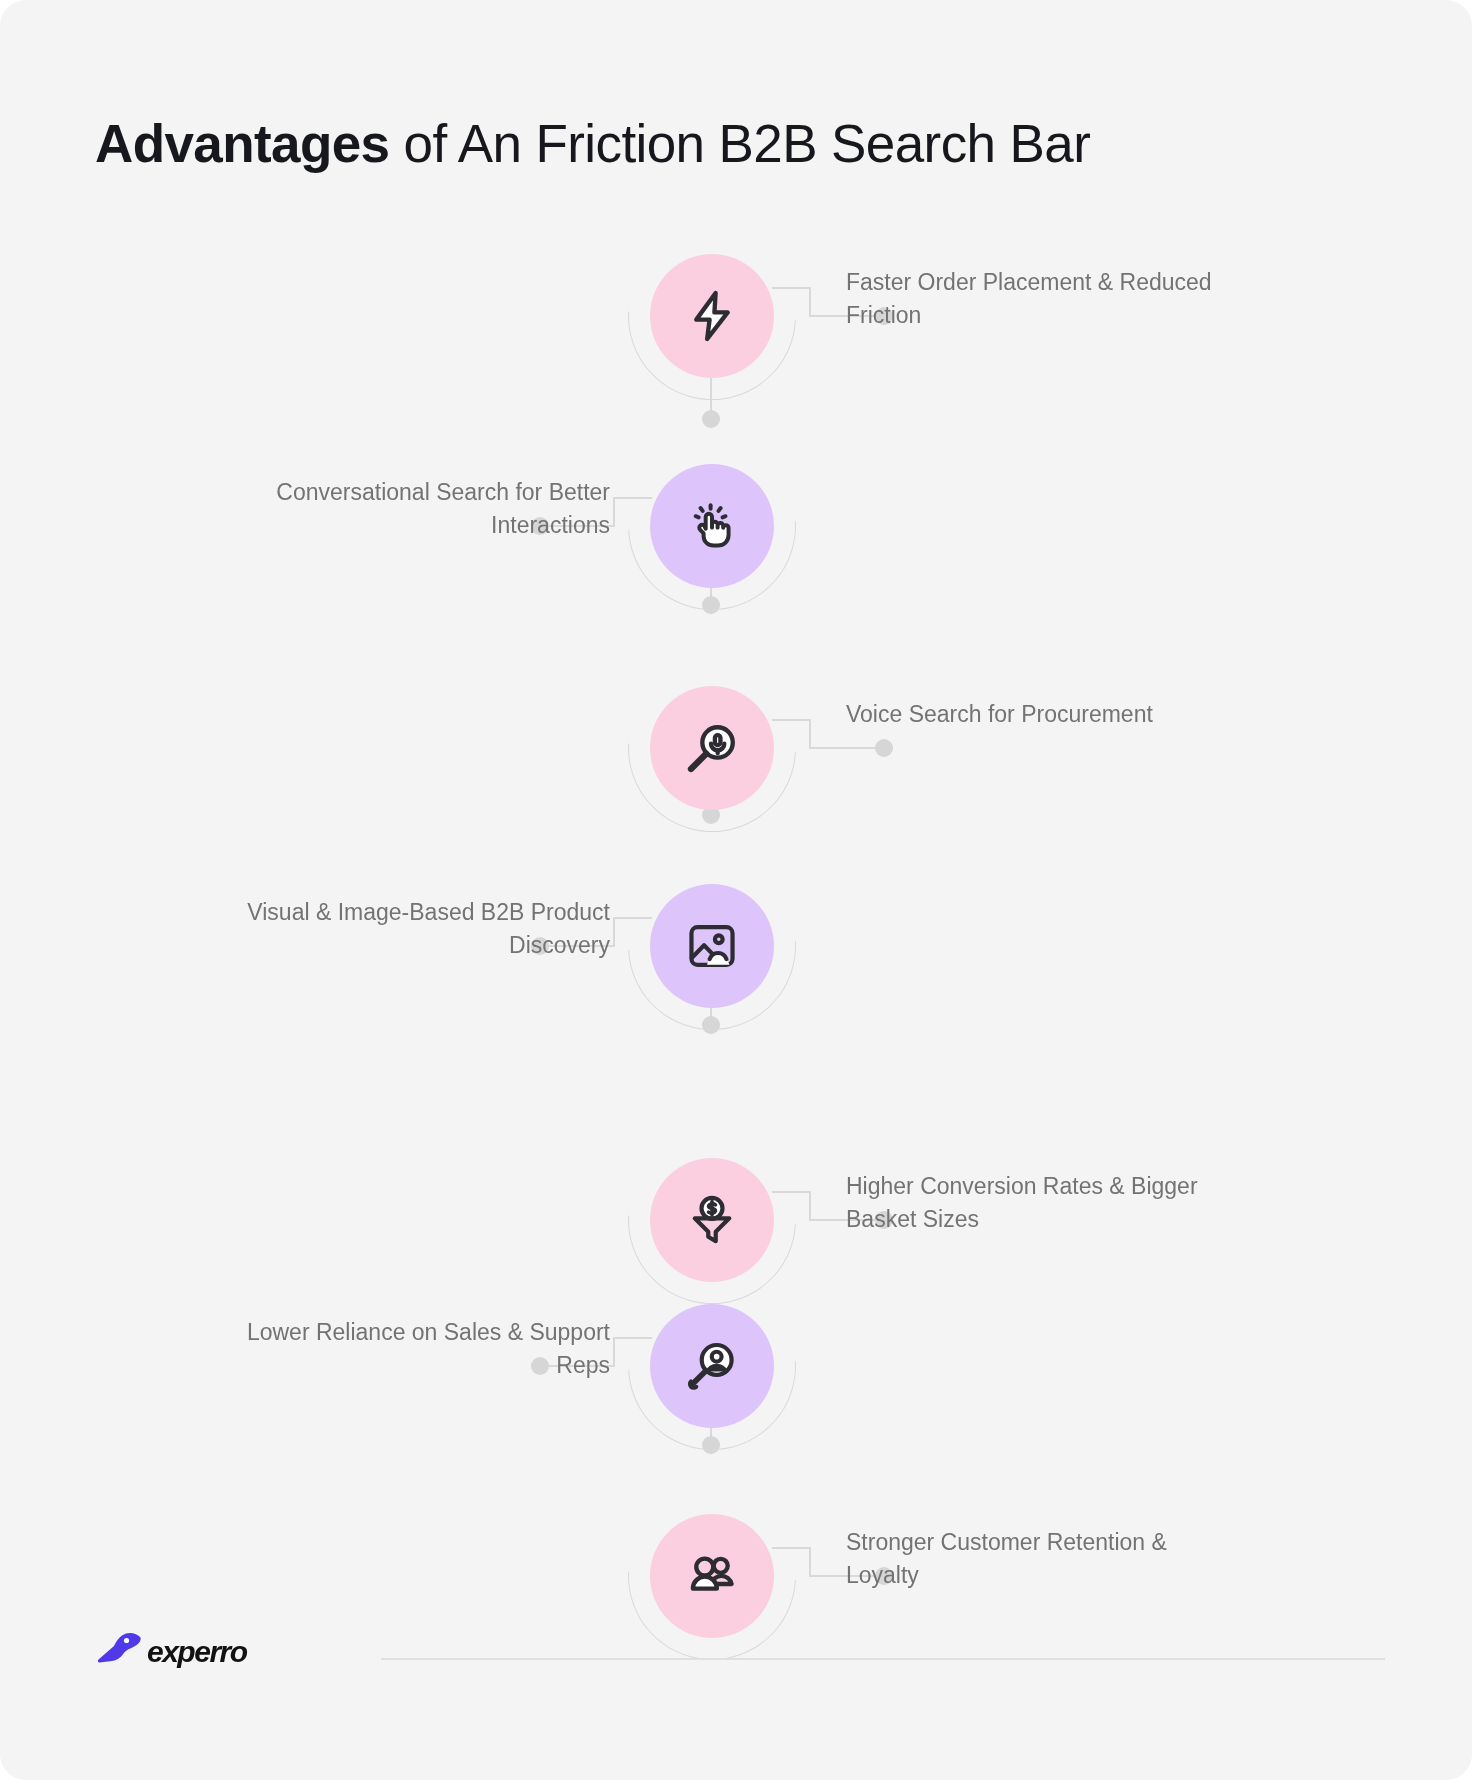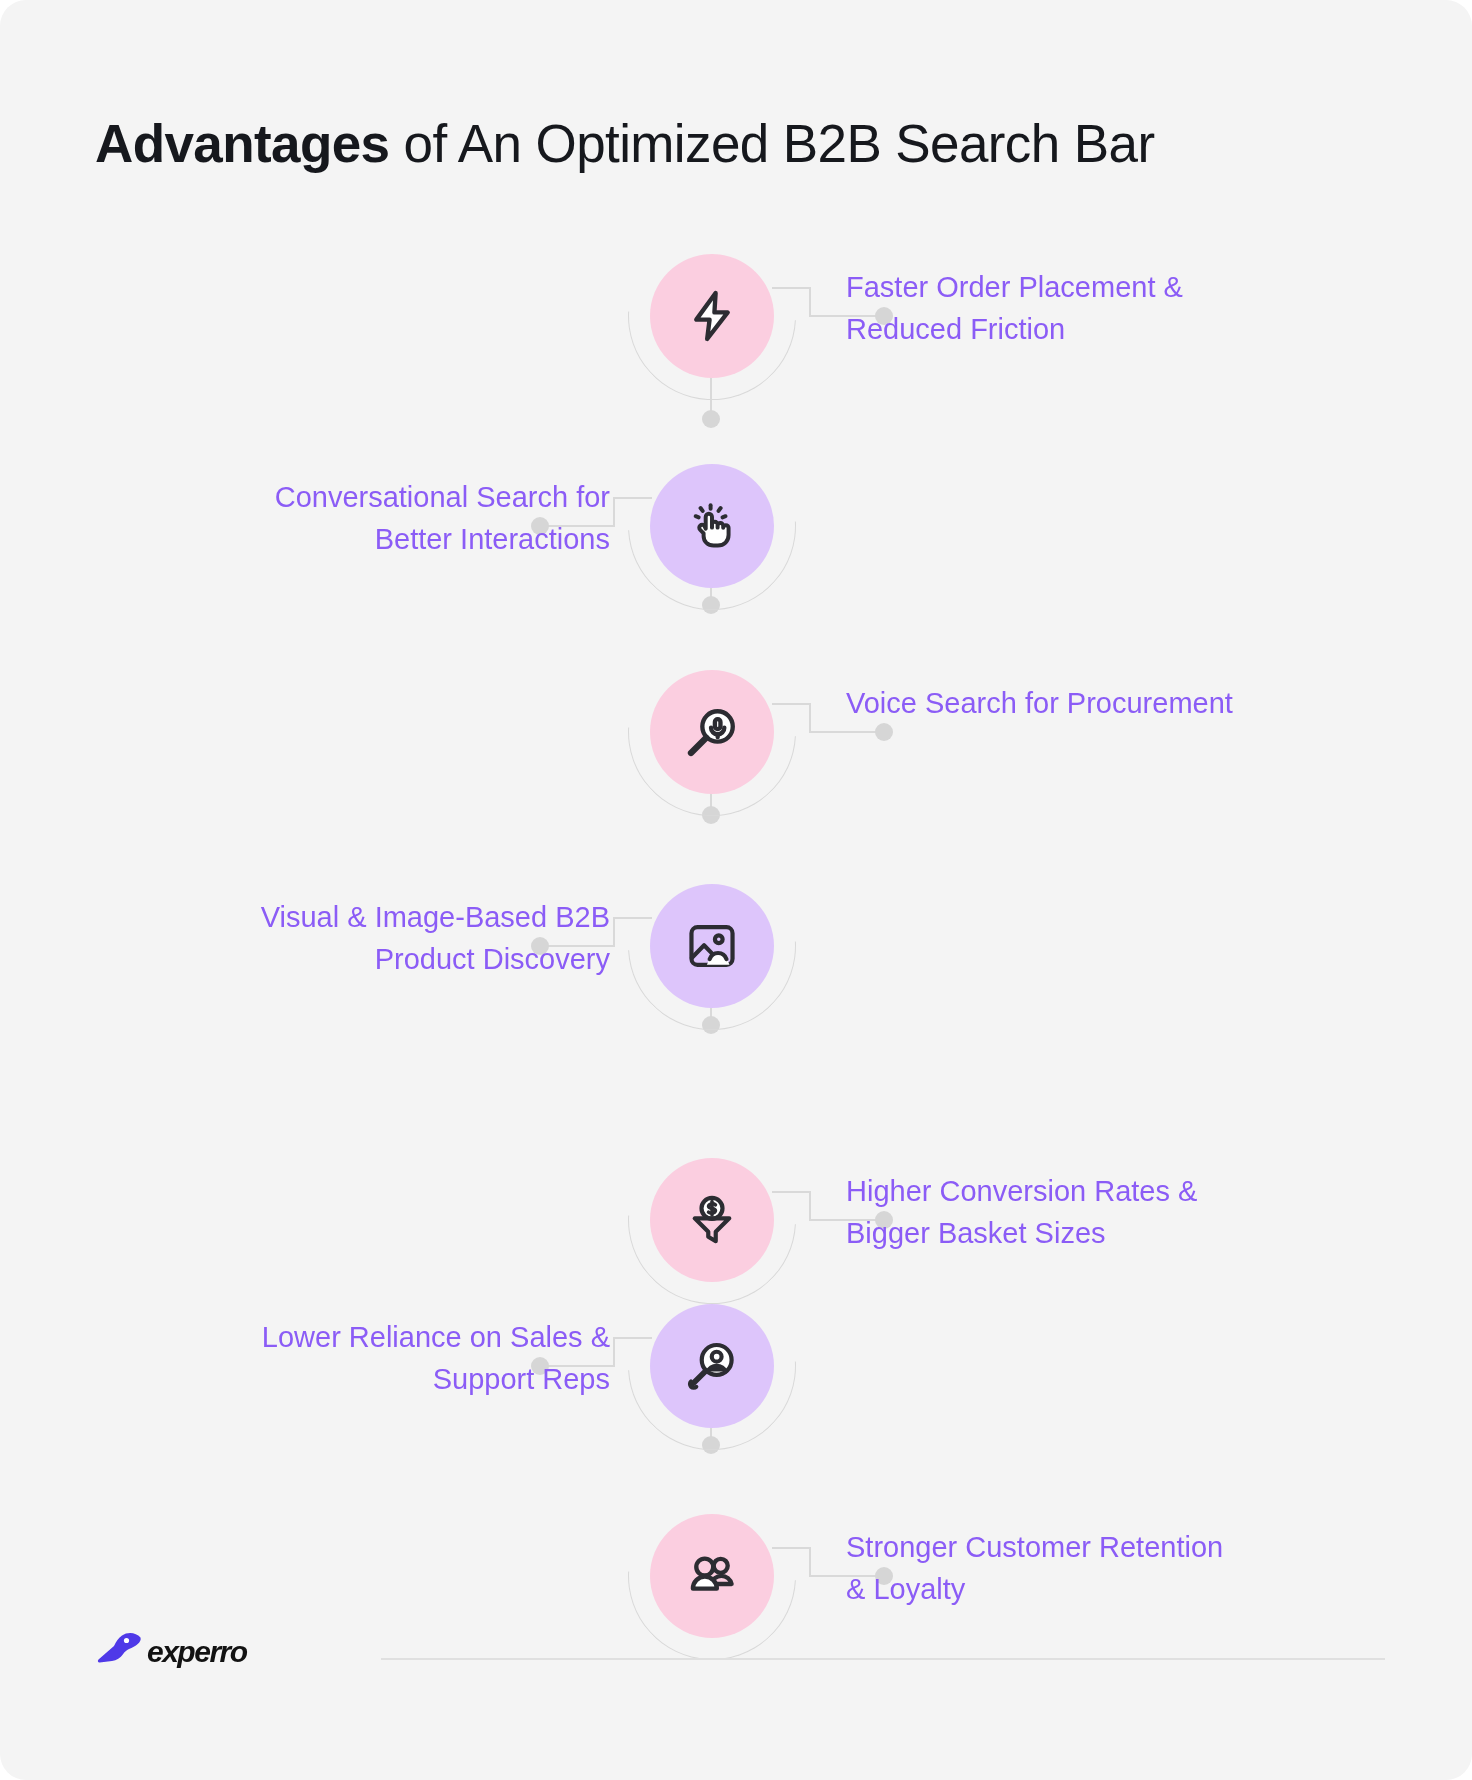--- a/index.html
+++ b/index.html
@@ -45,22 +45,22 @@
   .bubble.pink{background:#fbcee0;}
   .bubble.purple{background:#ddc5fb;}
   .bubble svg{display:block;}
 
   
   .elbow{position:absolute;top:0;height:170px;}
   .elbow svg{display:block;overflow:visible;}
 
   .label{
     position:absolute;top:34px;
-    font-size:29px;line-height:1.45;
-    color:#8b5cf6;
+    font-size:23px;line-height:1.45;
+    color:#737373;
     font-weight:400;
     width:400px;
   }
   .label.right{left:846px;text-align:left;}
   .label.left{left:210px;text-align:right;}
 
   
   .stem{position:absolute;left:710px;width:2px;background:#d9d9d9;}
   .stem-dot{position:absolute;left:702px;width:18px;height:18px;border-radius:50%;background:#d6d6d6;}
 
@@ -74,21 +74,21 @@
   }
   #rule{
     position:absolute;left:286px;top:30px;right:0;height:1.5px;background:#e0e0e0;
   }
 </style>
 </head>
 <body>
 
 <div id="canvas">
 
-  <h1 id="title"><span class="bold">Advantages</span><span class="light"> of An Optimized B2B Search Bar</span></h1>
+  <h1 id="title"><span class="bold">Advantages</span><span class="light"> of An Friction B2B Search Bar</span></h1>
 
   <div id="timeline">
 
     <div class="stem" style="top:368px;height:48px;"></div>
     <div class="stem-dot" style="top:410px;"></div>
 
     <div class="stem" style="top:554px;height:48px;"></div>
     <div class="stem-dot" style="top:596px;"></div>
 
     <div class="stem" style="top:764px;height:48px;"></div>
@@ -137,21 +137,21 @@
             <path d="M8.0 5.5 L7.1 4.3"></path>
             <path d="M14.8 5.5 L15.7 4.3"></path>
             <path d="M6.3 8.3 L5.0 7.8"></path>
             <path d="M16.5 8.3 L17.8 7.8"></path>
           </svg>
         </span>
       </div>
       <div class="label left">Conversational Search for Better Interactions</div>
     </div>
 
-    <div class="node" style="top:648px;">
+    <div class="node" style="top:664px;">
       <div class="ring gap-tr"></div>
       <div class="elbow" style="left:770px;width:130px;">
         <svg width="130" height="170" viewBox="0 0 130 170" fill="none">
           <path d="M2 56 L40 56 L40 84 L108 84" stroke="#d9d9d9" stroke-width="2" fill="none"></path>
           <circle cx="114" cy="84" r="9" fill="#d6d6d6"></circle>
         </svg>
       </div>
       <div class="bubble pink">
         <span>
           <svg width="58" height="58" viewBox="0 0 24 24" fill="none" stroke="#2c2c32" stroke-width="1.8" stroke-linecap="round" stroke-linejoin="round">

